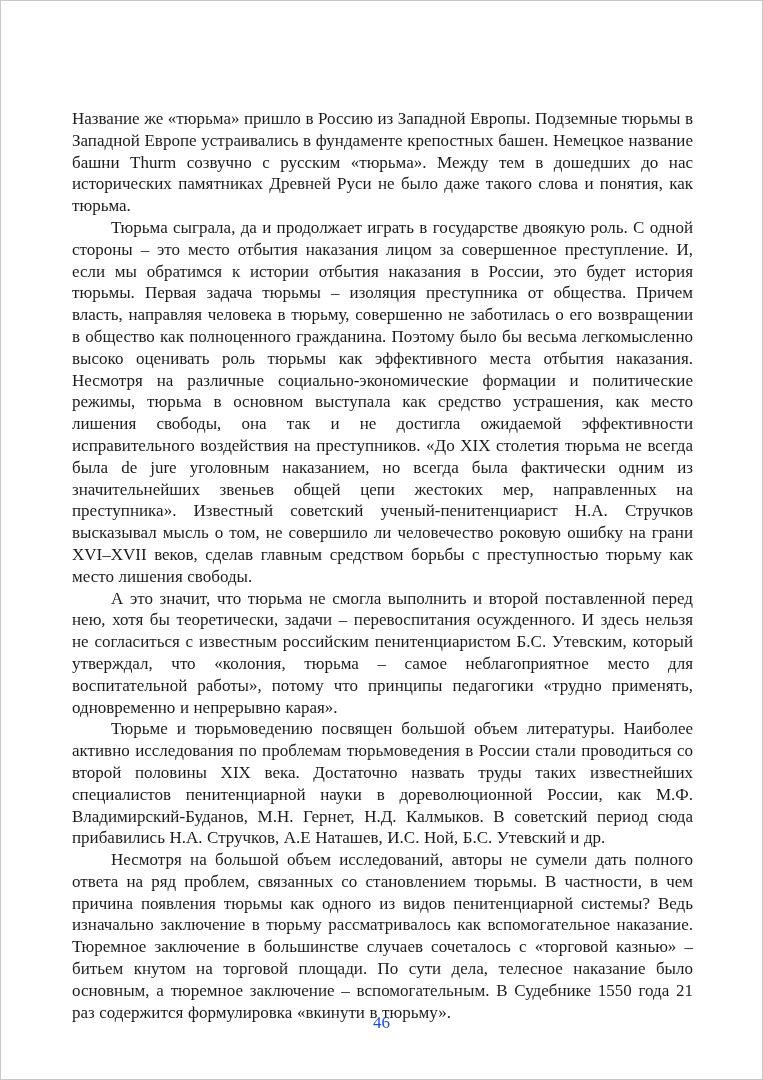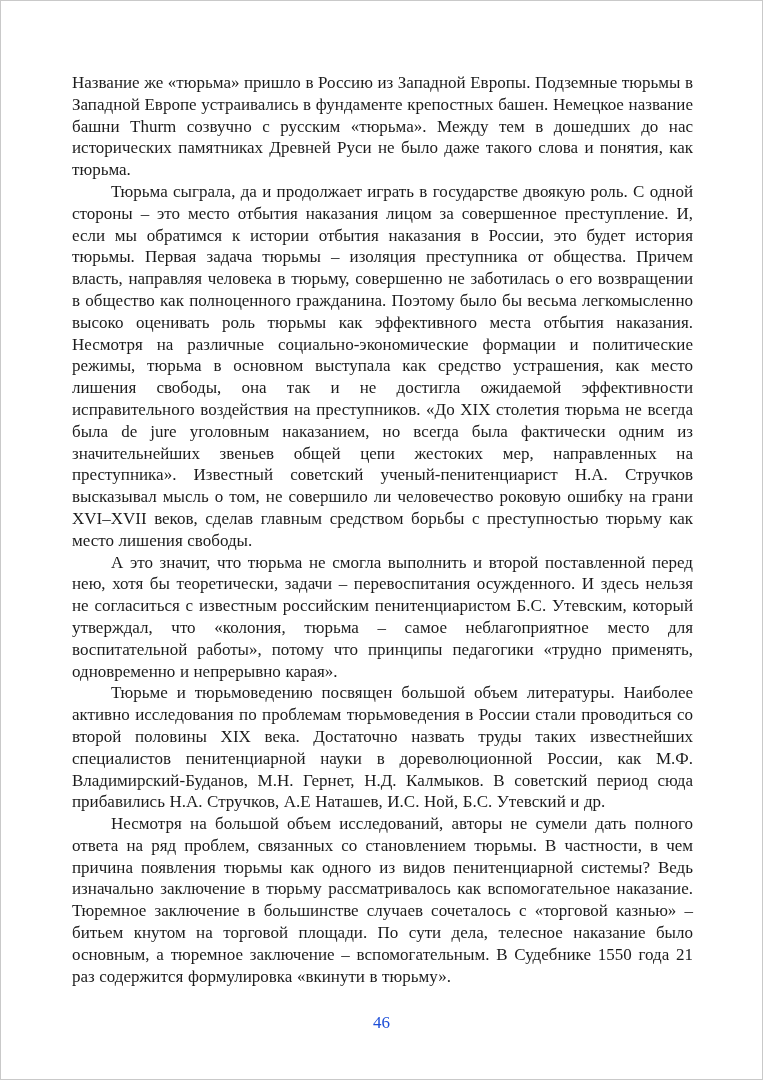--- a/index.html
+++ b/index.html
@@ -33,20 +33,21 @@
     font-size: 17px;
     line-height: 21.8px;
     text-align: justify;
     text-indent: 39px;
     hyphens: auto;
     -webkit-hyphens: auto;
     word-spacing: 0.3px;
   }
   .text-block p:first-child {
     text-indent: 0;
+    margin-top: 36px;
   }
   .page-number {
     position: absolute;
     left: 0;
     right: 0;
     top: 1012px;
     text-align: center;
     font-size: 17px;
     color: #1d4ed8;
   }

